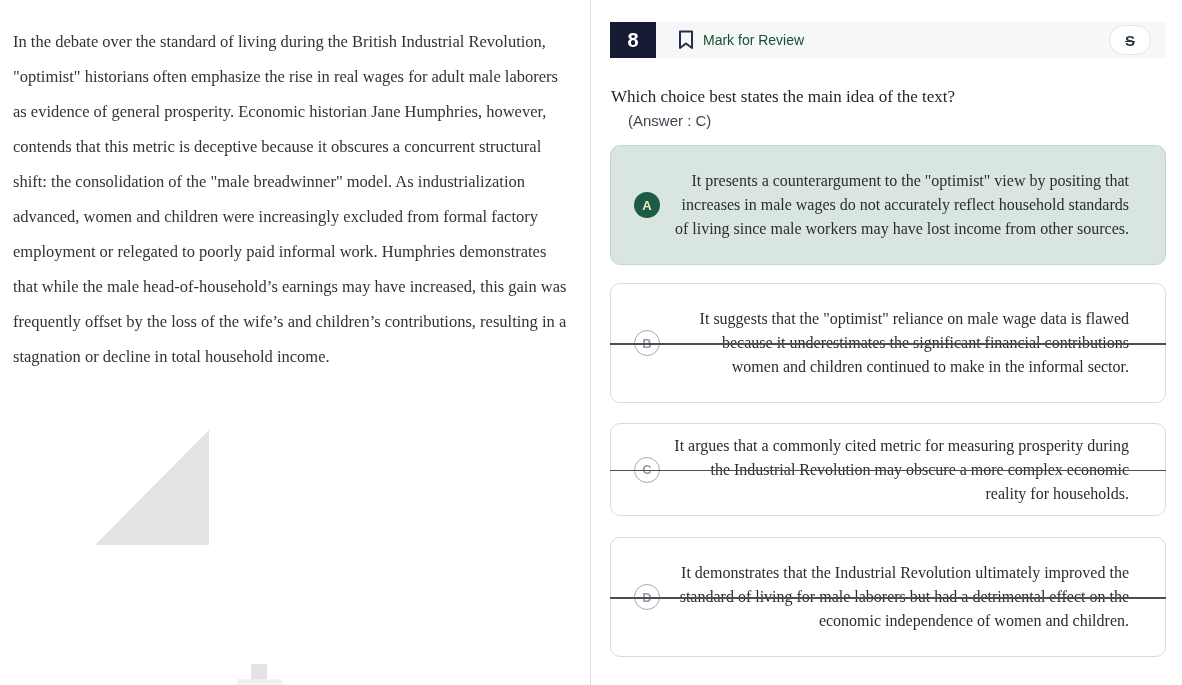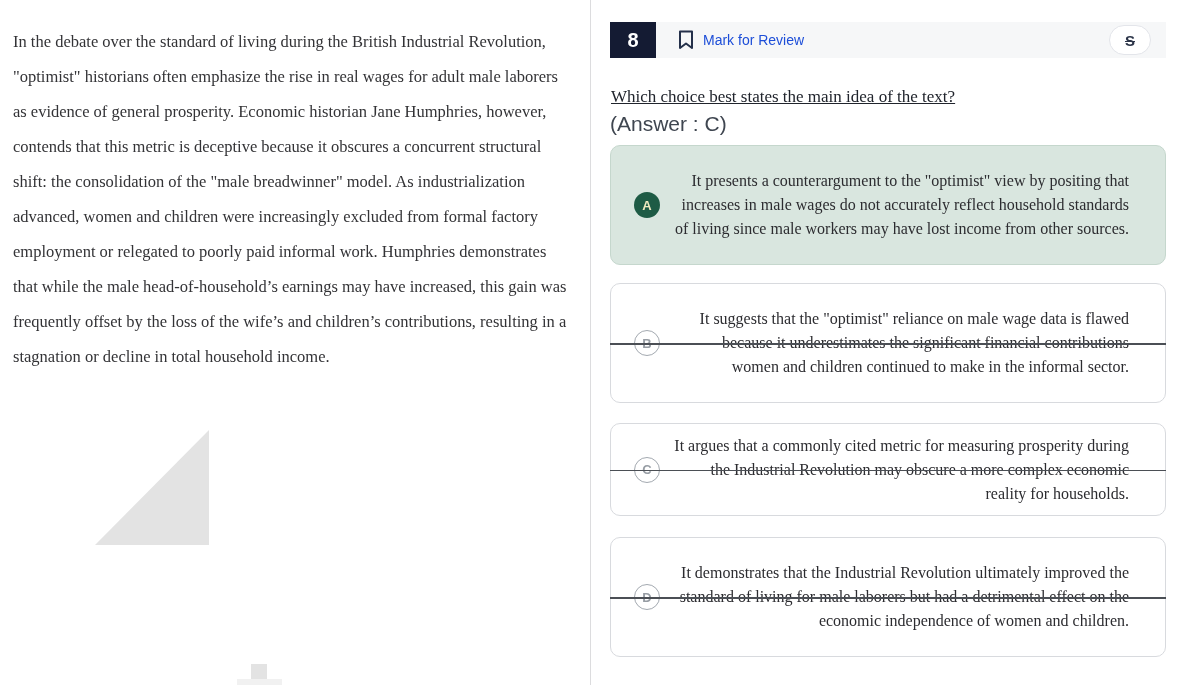--- a/index.html
+++ b/index.html
@@ -51,41 +51,41 @@
     width: 46px; height: 36px; background: #141b33; color: #ffffff;
     font-size: 20px; font-weight: bold;
     display: flex; align-items: center; justify-content: center;
     flex: 0 0 auto;
   }
   .mark-review {
     display: flex; align-items: center; gap: 9px;
     margin-left: 22px; cursor: pointer;
   }
   .bookmark-icon { width: 16px; height: 20px; display: block; }
-  .mark-review-label { font-size: 14px; color: #1d4ed8; text-align: right; }
+  .mark-review-label { font-size: 14px; color: #14532d; text-align: right; }
   .strike-tool-btn {
     margin-left: auto; margin-right: 15px;
     width: 42px; height: 30px;
     background: #ffffff; border: 1px solid #e3e5ea; border-radius: 15px;
     display: flex; align-items: center; justify-content: center;
     cursor: pointer;
   }
   .strike-tool-glyph {
     font-size: 15px; font-weight: bold; color: #2a3347;
     text-decoration: line-through;
     font-family: "Liberation Sans", sans-serif;
   }
   .q-stem {
     position: absolute; left: 1px; top: 86px; width: 548px;
     font-family: "Liberation Serif", serif;
-    font-size: 17px; color: #20242c; line-height: 22px; text-decoration: underline;
+    font-size: 17px; color: #20242c; line-height: 22px;
   }
   .q-answer-note {
-    position: absolute; left: 0; top: 112px; width: 548px;
-    font-size: 21px; color: #3f4650;
+    position: absolute; left: 18px; top: 112px; width: 548px;
+    font-size: 15px; color: #3f4650;
   }
   
   .choice {
     position: absolute; left: 0; width: 556px;
     border: 1px solid #d8dade; border-radius: 10px;
     background: #ffffff;
   }
   .choice-a { top: 145px; height: 120px; background: #d9e6df; border-color: #c5d7cd; }
   .choice-b { top: 283px; height: 120px; }
   .choice-c { top: 423px; height: 93px; }

